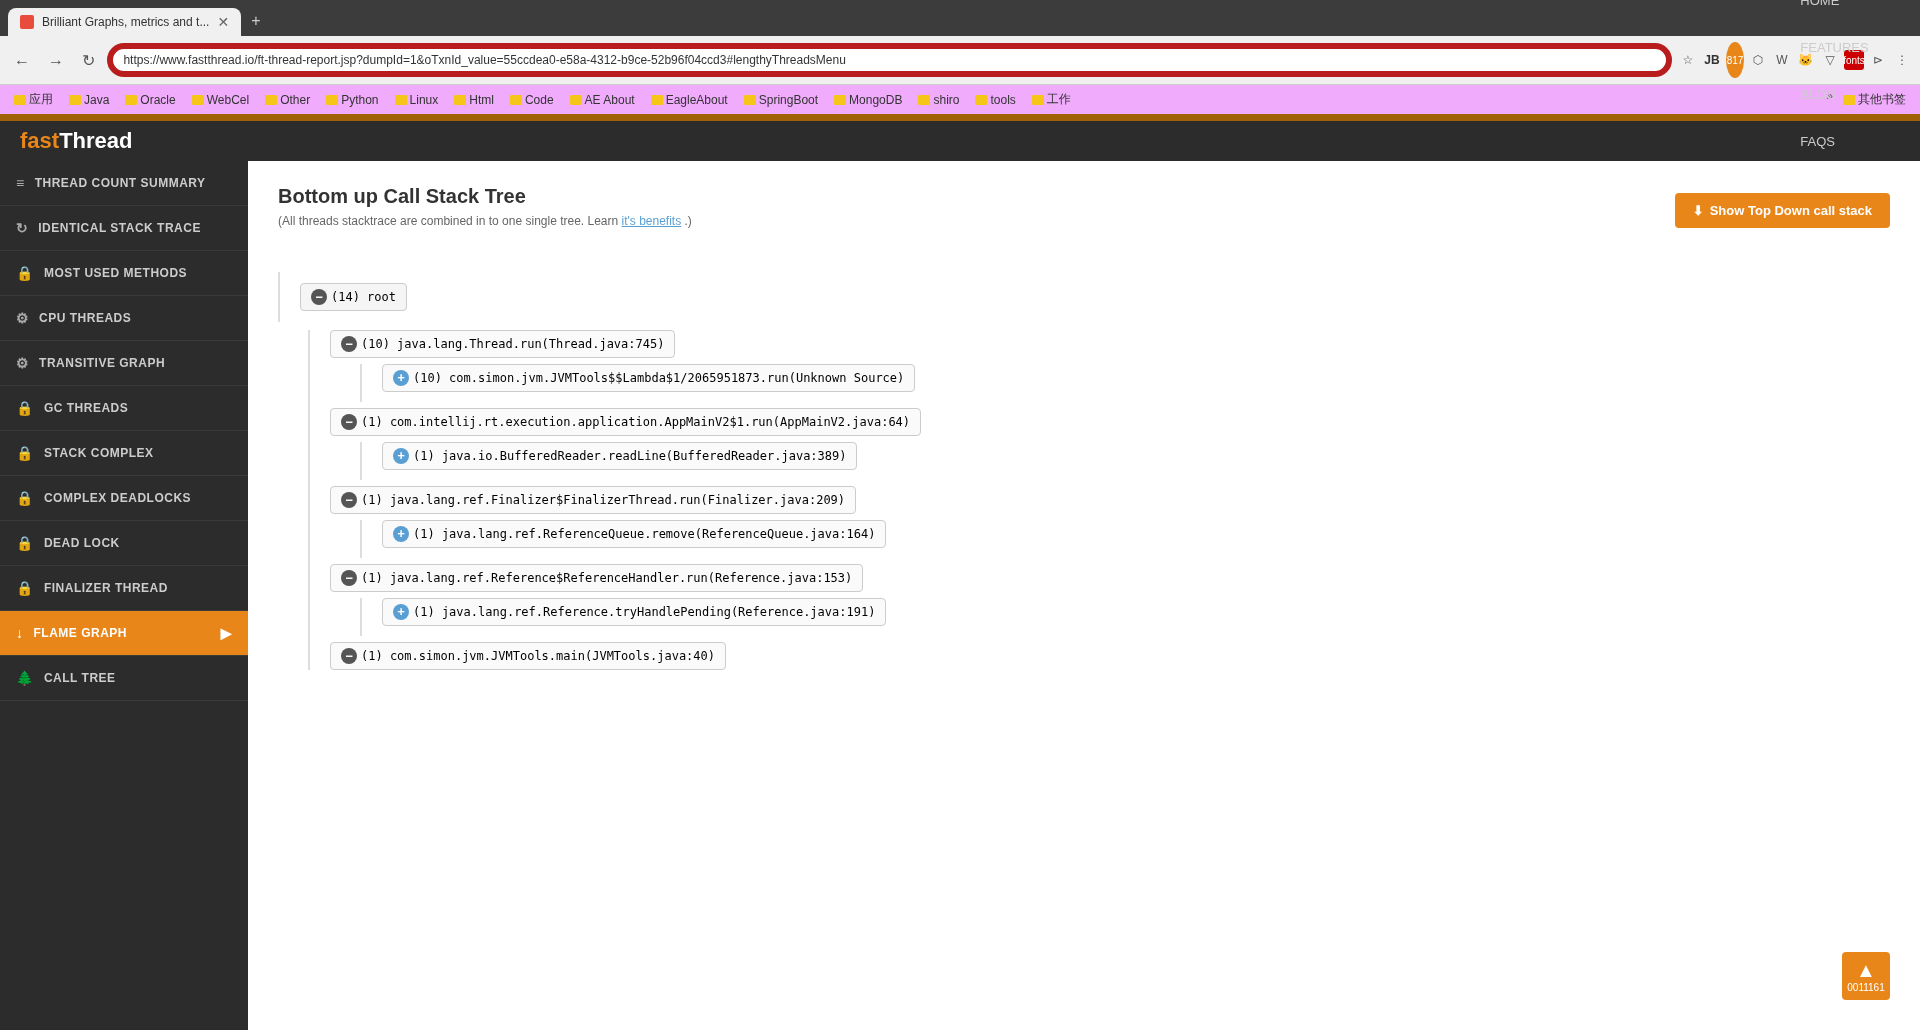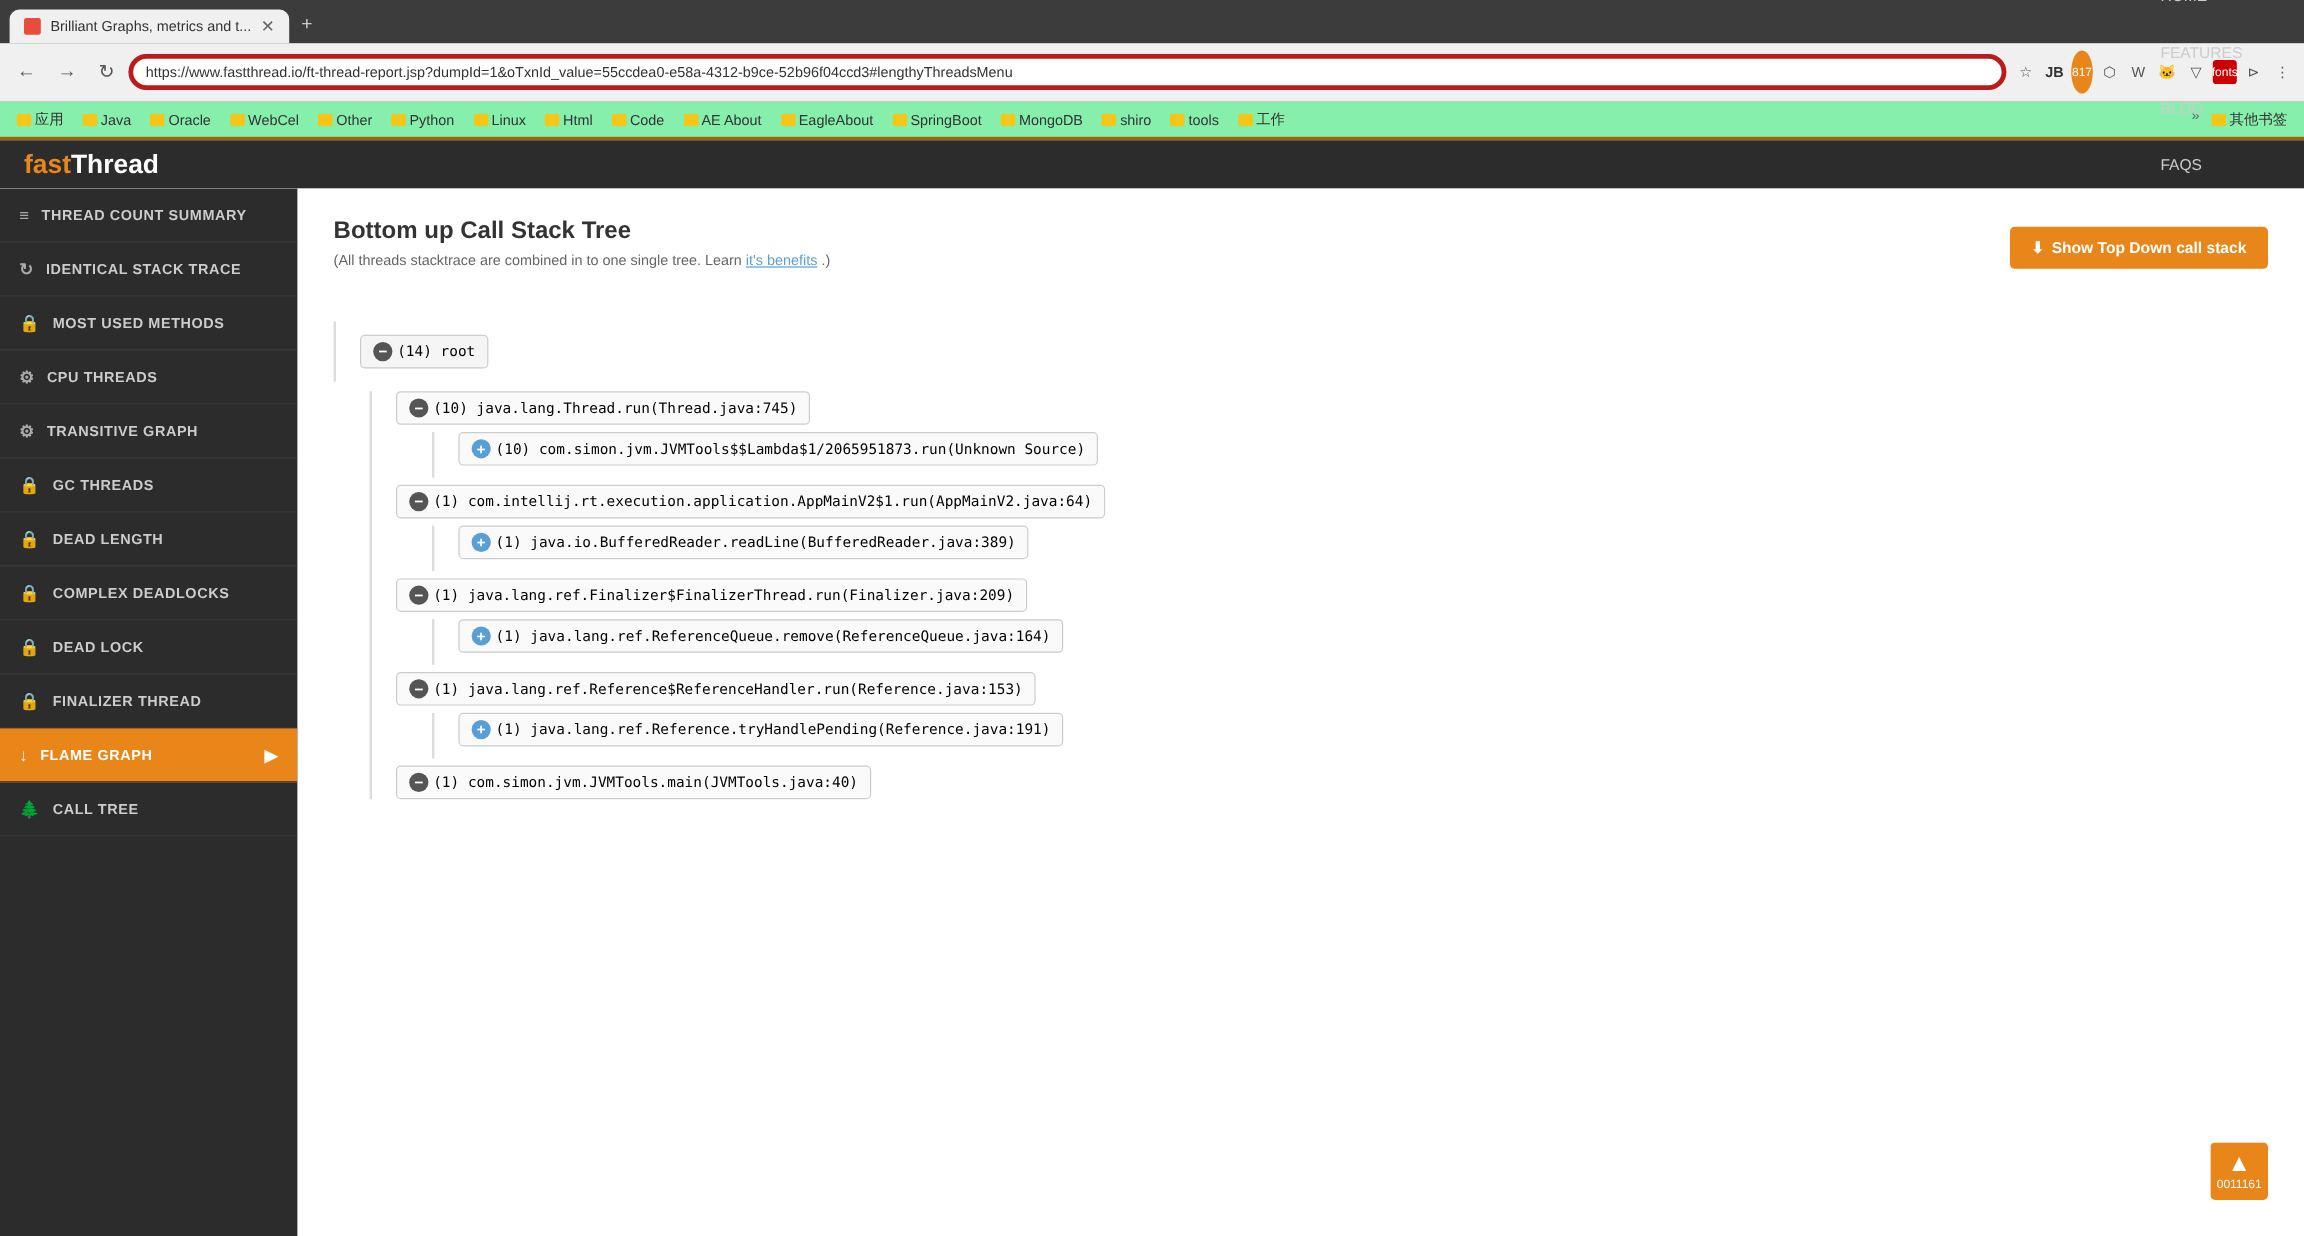--- a/index.html
+++ b/index.html
@@ -8,26 +8,26 @@
     
     .browser-chrome { background: #3c3c3c; width: 100%; }
     .browser-tabs { display: flex; align-items: flex-end; padding: 6px 0 0 8px; background: #3c3c3c; }
     .browser-tab { background: #f0f0f0; padding: 6px 12px; border-radius: 8px 8px 0 0; display: flex; align-items: center; gap: 8px; font-size: 12px; color: #333; min-width: 200px; }
     .browser-tab .favicon { width: 14px; height: 14px; background: #e74c3c; border-radius: 2px; display: inline-block; }
     .browser-tab .close-btn { margin-left: auto; color: #666; cursor: pointer; font-size: 14px; }
     .new-tab-btn { color: #ccc; padding: 6px 10px; font-size: 16px; cursor: pointer; }
     .browser-toolbar { background: #f0f0f0; padding: 6px 8px; display: flex; align-items: center; gap: 6px; border-bottom: 1px solid #ccc; }
     .nav-btn { background: none; border: none; font-size: 16px; color: #555; cursor: pointer; padding: 2px 6px; }
     .nav-btn:disabled { color: #aaa; }
-    .address-bar { flex: 1; padding: 4px 10px; border: 4px solid #b91c1c; border-radius: 20px; font-size: 12px; background: white; color: #333; }
+    .address-bar { flex: 1; padding: 4px 10px; border: 6px solid #b91c1c; border-radius: 20px; font-size: 12px; background: white; color: #333; }
     .toolbar-icons { display: flex; gap: 4px; align-items: center; }
     .toolbar-icon { width: 20px; height: 20px; display: flex; align-items: center; justify-content: center; font-size: 12px; color: #555; cursor: pointer; }
 
     
-    .bookmarks-bar { background: #86efac; padding: 4px 8px; display: flex; gap: 4px; border-bottom: 3px solid #a16207; font-size: 12px; overflow: hidden; }
+    .bookmarks-bar { background: #f0abfc; padding: 4px 8px; display: flex; gap: 4px; border-bottom: 7px solid #a16207; font-size: 12px; overflow: hidden; }
     .bookmark-item { display: flex; align-items: center; gap: 3px; padding: 2px 6px; cursor: pointer; color: #333; white-space: nowrap; border-radius: 3px; }
     .bookmark-folder { width: 12px; height: 10px; background: #f5c518; border-radius: 1px; display: inline-block; }
     .bookmarks-overflow { margin-left: auto; color: #666; }
 
     
     .app-wrapper { display: flex; flex-direction: column; height: calc(1030px - 100px); }
 
     
     .top-nav { background: #2c2c2c; display: flex; align-items: center; justify-content: space-between; padding: 0 20px; height: 40px; }
     .logo { font-size: 22px; color: white; }
@@ -212,21 +212,21 @@
       <div class="sidebar-item">
         <span class="icon">⚙</span>
         <span>TRANSITIVE GRAPH</span>
       </div>
       <div class="sidebar-item">
         <span class="icon">🔒</span>
         <span>GC THREADS</span>
       </div>
       <div class="sidebar-item">
         <span class="icon">🔒</span>
-        <span>DEAD LENGTH</span>
+        <span>STACK COMPLEX</span>
       </div>
       <div class="sidebar-item">
         <span class="icon">🔒</span>
         <span>COMPLEX DEADLOCKS</span>
       </div>
       <div class="sidebar-item">
         <span class="icon">🔒</span>
         <span>DEAD LOCK</span>
       </div>
       <div class="sidebar-item">

